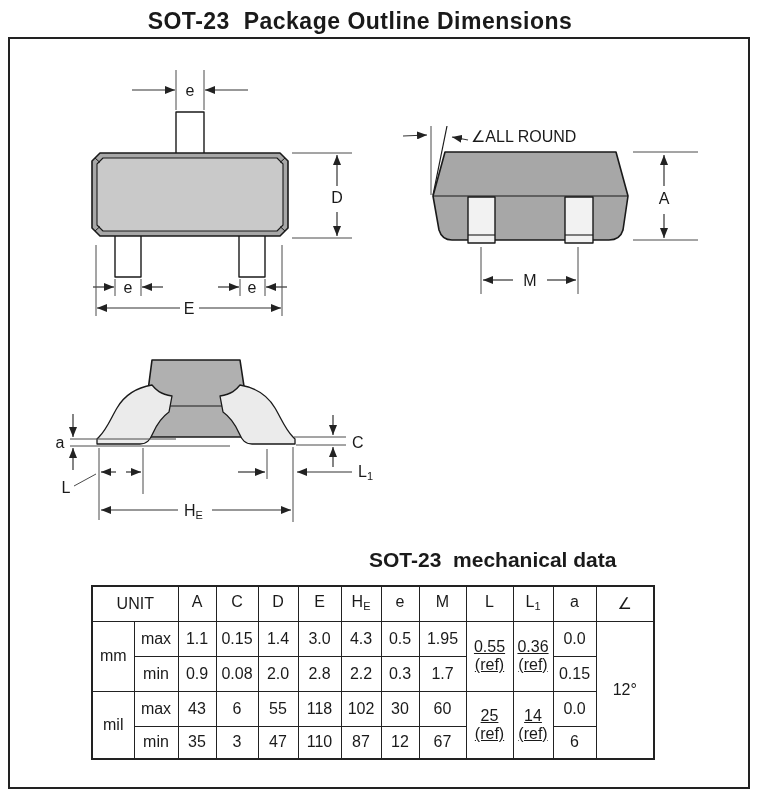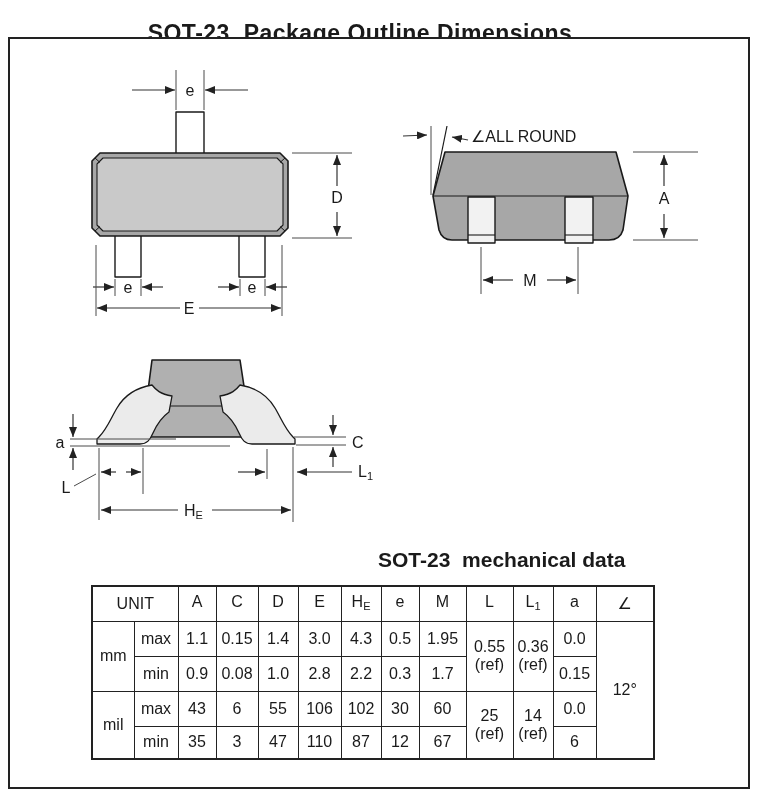--- a/index.html
+++ b/index.html
@@ -1,30 +1,30 @@
 <!DOCTYPE html>
 <html><head>
 <meta charset="utf-8">
 <style>
   html,body{margin:0;padding:0;background:#ffffff;}
   body{width:760px;height:794px;position:relative;font-family:"Liberation Sans",sans-serif;color:#1a1a1a;overflow:hidden;}
-  .title-wrap{position:absolute;left:0;top:20px;width:720px;text-align:center;}
+  .title-wrap{position:absolute;left:0;top:8px;width:720px;text-align:center;}
   .main-title{display:inline-block;font-size:23px;font-weight:700;letter-spacing:.5px;white-space:pre;border-bottom:2px solid #111;padding-bottom:2px;}
   .frame{position:absolute;left:8px;top:37px;width:738px;height:748px;border:2px solid #222;background:#fff;}
   svg.draw{position:absolute;left:0;top:0;width:760px;height:794px;}
-  .table-title{position:absolute;left:378px;top:548px;font-size:21px;font-weight:700;white-space:pre;}
+  .table-title{position:absolute;left:369px;top:548px;font-size:21px;font-weight:700;white-space:pre;}
   table.mech{position:absolute;left:91px;top:585px;border-collapse:collapse;table-layout:fixed;width:562px;font-size:16px;color:#1a1a1a;}
   table.mech td,table.mech th{border:1.5px solid #222;text-align:center;vertical-align:middle;padding:0;font-weight:400;line-height:18px;}
   table.mech{border:2px solid #222;}
   table.mech tr:nth-child(1){height:35px;}
   table.mech tr{height:35px;}
   table.mech tr:nth-child(5){height:33px;}
   .hdr{font-size:16px;}
   .sub{font-size:11px;vertical-align:-3px;}
-  .refcell span{display:block;line-height:18px;}
+  .refcell span{display:block;line-height:18px;text-decoration:underline;}
   .angle-hdr{font-size:16px;}
   
   .obj{stroke:#1a1a1a;stroke-linejoin:round;}
   .dim{stroke:#4a4a4a;stroke-width:1;fill:none;}
   .arr{stroke:#333;stroke-width:1.2;fill:none;marker-end:url(#ar);}
   text.lbl{font-family:"Liberation Sans",sans-serif;font-size:16px;fill:#1a1a1a;}
 </style>
 </head>
 <body>
 
@@ -232,34 +232,34 @@
           <span>0.36</span>
           <span>(ref)</span>
         </td>
     <td>0.0</td>
     <td rowspan="4">12°</td>
   </tr>
   <tr>
     <td>min</td>
     <td>0.9</td>
     <td>0.08</td>
-    <td>1.0</td>
+    <td>2.0</td>
     <td>2.8</td>
     <td>2.2</td>
     <td>0.3</td>
     <td>1.7</td>
     <td>0.15</td>
   </tr>
   <tr>
     <td rowspan="2">mil</td>
     <td>max</td>
     <td>43</td>
     <td>6</td>
     <td>55</td>
-    <td>106</td>
+    <td>118</td>
     <td>102</td>
     <td>30</td>
     <td>60</td>
     <td rowspan="2" class="refcell">
           <span>25</span>
           <span>(ref)</span>
         </td>
     <td rowspan="2" class="refcell">
           <span>14</span>
           <span>(ref)</span>

